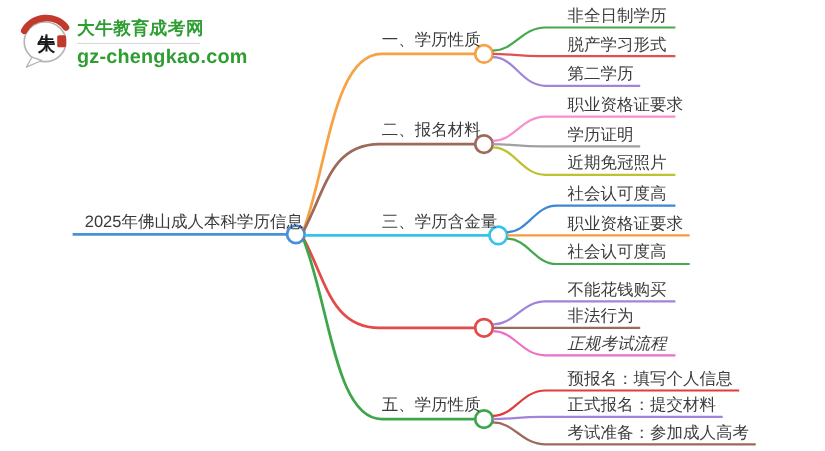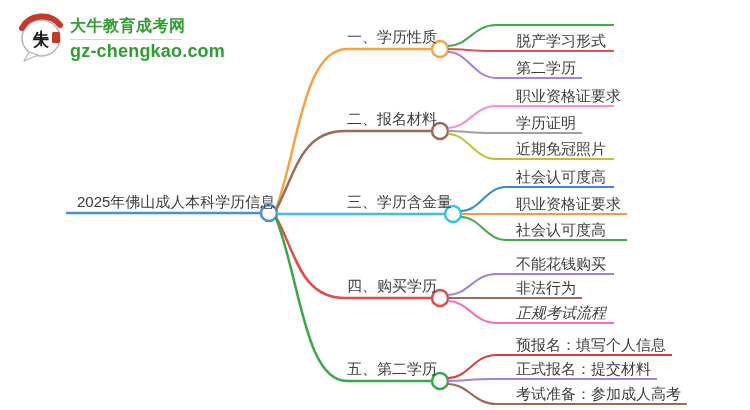--- a/index.html
+++ b/index.html
@@ -75,23 +75,23 @@
       <div class="logo-divider"></div>
       <div class="logo-domain">gz-chengkao.com</div>
     </div>
   </div>
 
   <div class="lbl root-lbl" style="left:77px;top:193px;">2025年佛山成人本科学历信息</div>
 
   <div class="lbl" style="left:347px;top:28px;">一、学历性质</div>
   <div class="lbl" style="left:347px;top:110px;">二、报名材料</div>
   <div class="lbl" style="left:347px;top:193px;">三、学历含金量</div>
-  <div class="lbl" style="left:347px;top:277px;">四、购买学历</div>
-  <div class="lbl" style="left:347px;top:360px;">五、第二学历</div>
+  <div class="lbl" style="left:347px;top:360px;">五、学历性质</div>
 
+  <div class="lbl" style="left:516px;top:6px;">非全日制学历</div>
   <div class="lbl" style="left:516px;top:32px;">脱产学习形式</div>
   <div class="lbl" style="left:516px;top:59px;">第二学历</div>
 
   <div class="lbl" style="left:516px;top:87px;">职业资格证要求</div>
   <div class="lbl" style="left:516px;top:114px;">学历证明</div>
   <div class="lbl" style="left:516px;top:140px;">近期免冠照片</div>
 
   <div class="lbl" style="left:516px;top:168px;">社会认可度高</div>
   <div class="lbl" style="left:516px;top:195px;">职业资格证要求</div>
   <div class="lbl" style="left:516px;top:221px;">社会认可度高</div>

